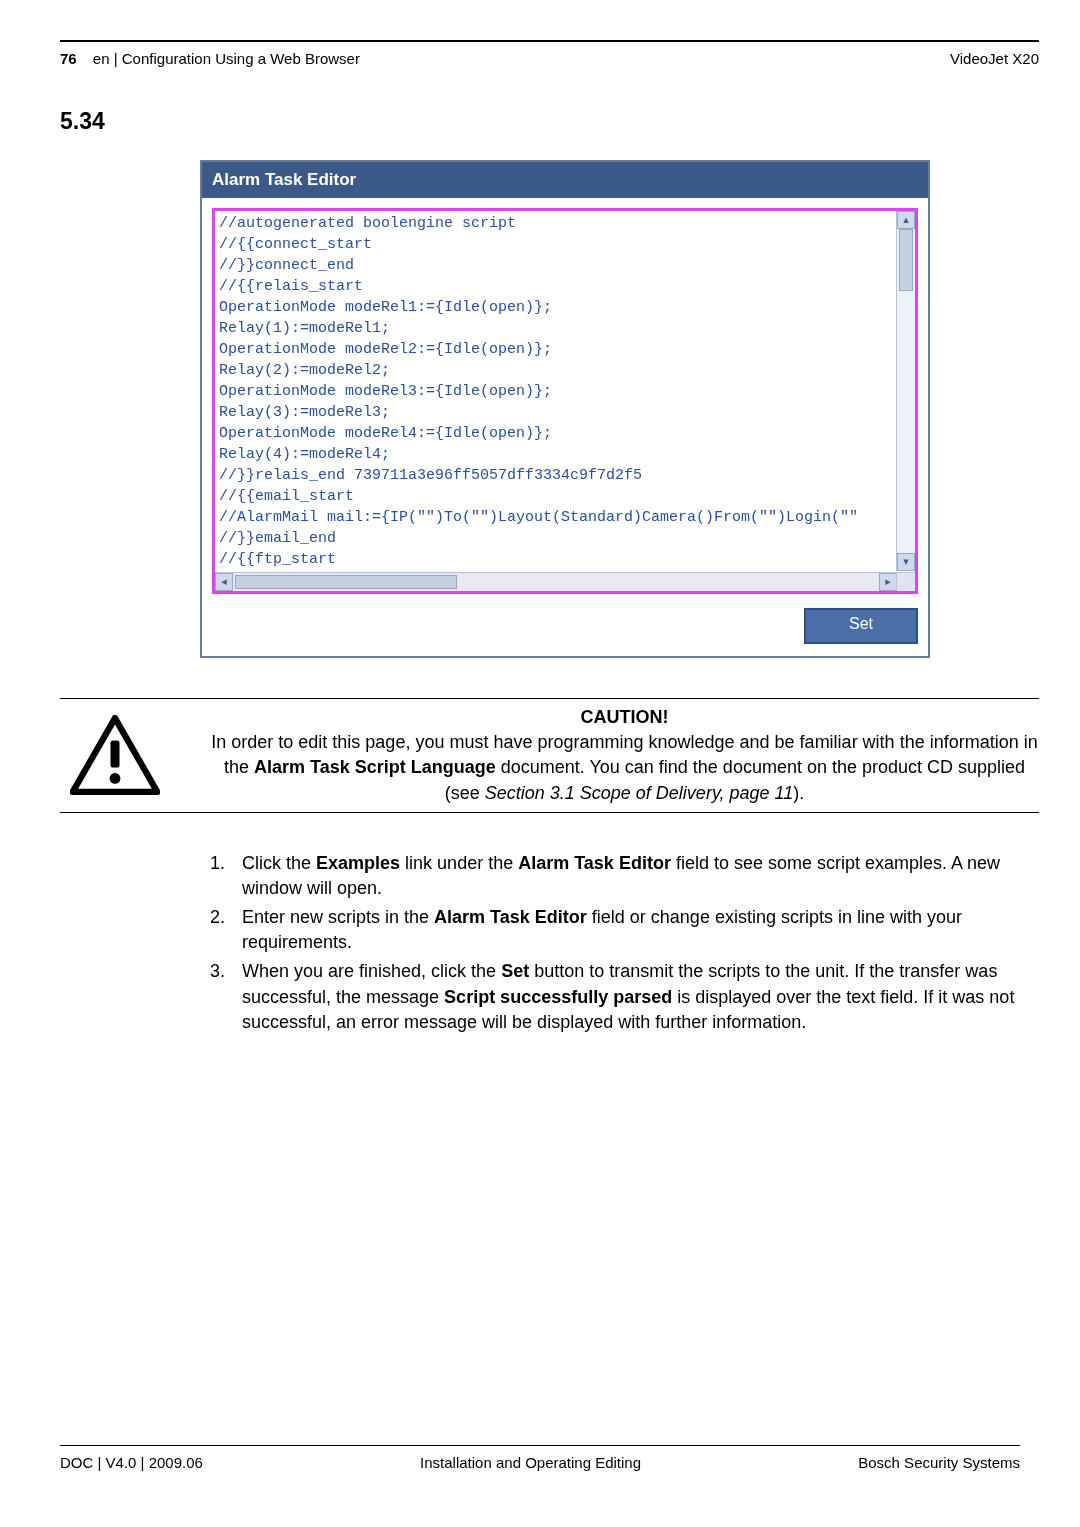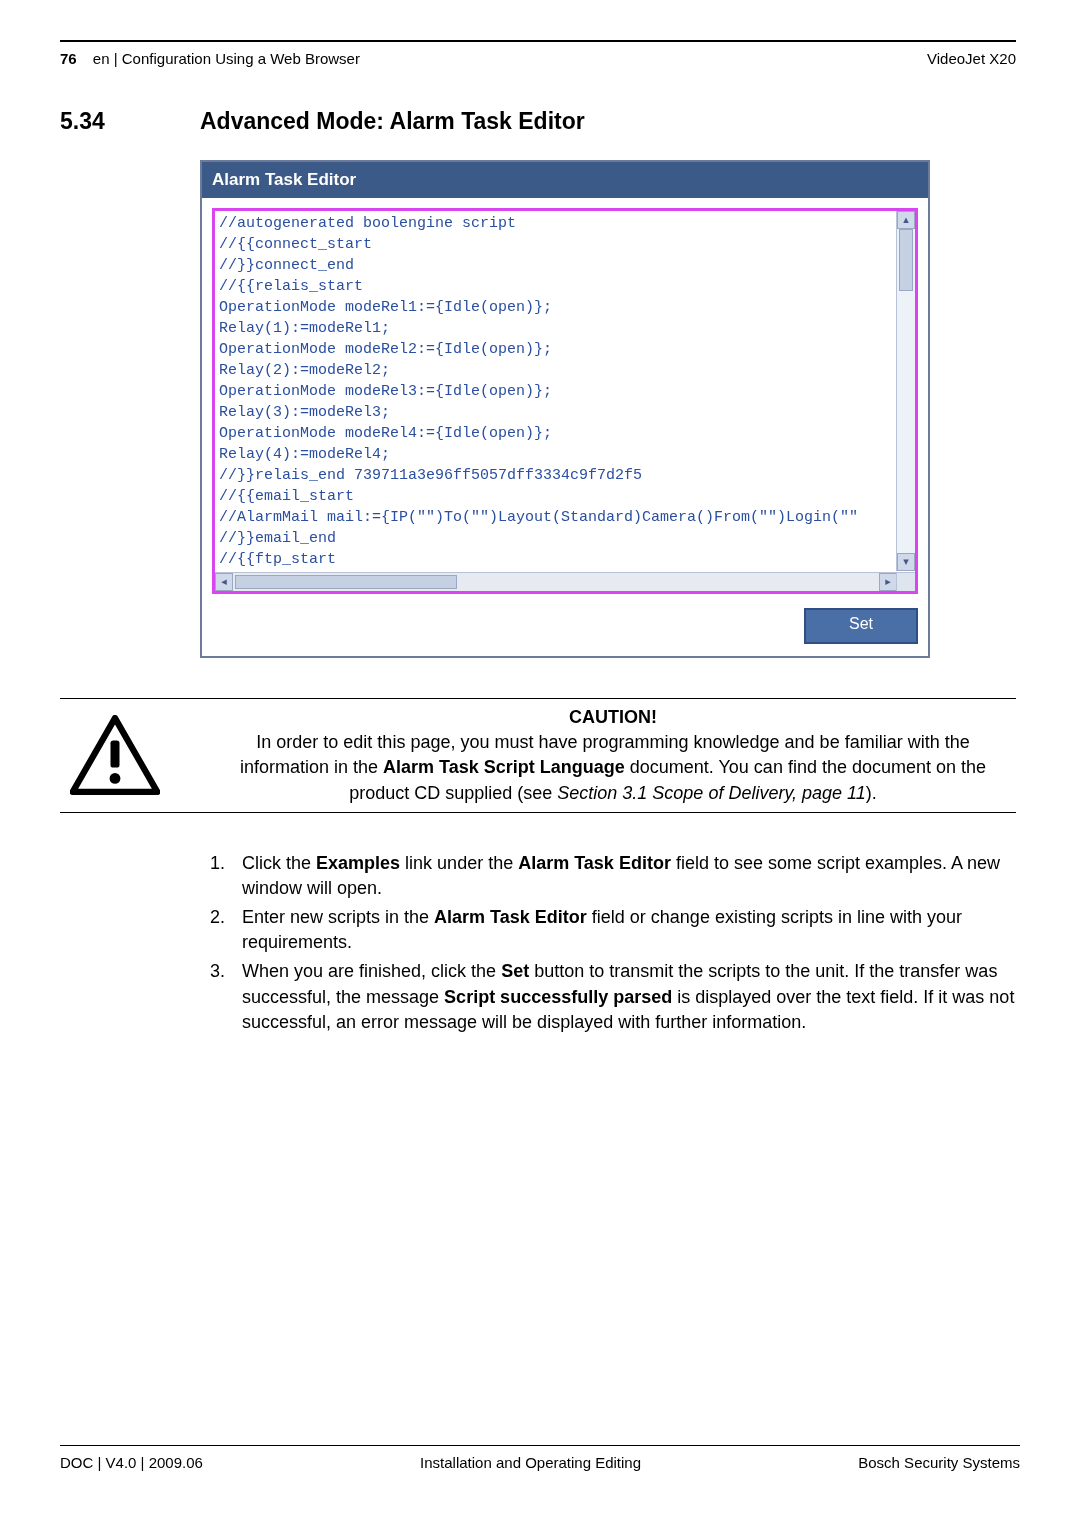--- a/index.html
+++ b/index.html
@@ -12,21 +12,21 @@
     font-family: Arial, Helvetica, sans-serif;
     color: #000000;
     font-size: 18px;
     line-height: 1.4;
   }
   .page {
     position: relative;
     width: 1080px;
     height: 1527px;
     box-sizing: border-box;
-    padding: 40px 64px 0 60px;
+    padding: 40px 41px 0 60px;
   }
   .hr-top {
     border: none;
     border-top: 2.5px solid #000;
     margin: 0 0 6px 0;
   }
   .header-row {
     display: flex;
     justify-content: space-between;
     font-size: 15px;
@@ -232,21 +232,20 @@
     <div>
       <span class="page-num">76</span>
       <span>en | Configuration Using a Web Browser</span>
     </div>
     <div>VideoJet X20</div>
   </div>
 
   <div class="content">
     <div class="section-row">
       <div class="section-num">5.34</div>
-      <div class="section-title">Advanced Mode: Alarm Task Editor</div>
     </div>
 
     <div class="editor-outer">
       <div class="editor-titlebar">Alarm Task Editor</div>
       <div class="editor-body">
         <div class="editor-textarea-wrap">
           <div class="editor-code">//autogenerated boolengine script
 //{{connect_start
 //}}connect_end
 //{{relais_start

